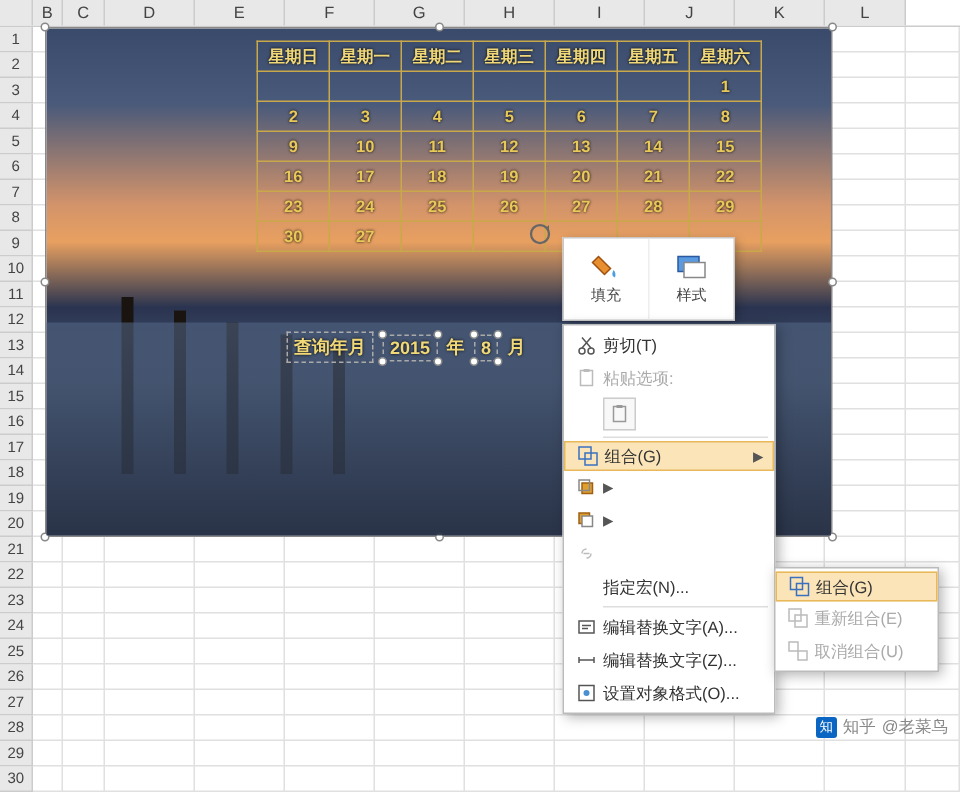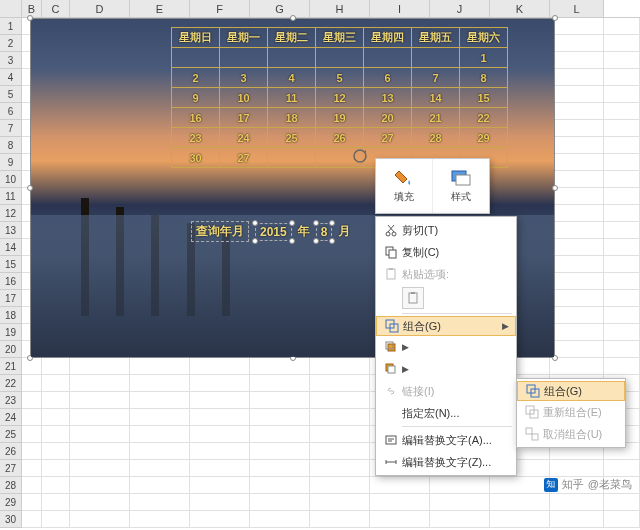--- a/index.html
+++ b/index.html
@@ -667,29 +667,20 @@
   <div class="ctx-item">
     <span class="ctx-icon-slot">
         <svg width="14" height="14" viewBox="0 0 14 14">
           <circle cx="4" cy="11" r="2" fill="none" stroke="#555"></circle>
           <circle cx="10" cy="11" r="2" fill="none" stroke="#555"></circle>
           <path d="M4 9 L10 2 M10 9 L4 2" stroke="#555"></path>
         </svg>
       </span>
     <span class="ctx-label">剪切(T)</span>
   </div>
-  <div class="ctx-item">
-    <span class="ctx-icon-slot">
-        <svg width="14" height="14" viewBox="0 0 14 14">
-          <rect x="2" y="2" width="7" height="8" fill="none" stroke="#555"></rect>
-          <rect x="5" y="5" width="7" height="8" fill="#fff" stroke="#555"></rect>
-        </svg>
-      </span>
-    <span class="ctx-label">复制(C)</span>
-  </div>
   <div class="ctx-item disabled">
     <span class="ctx-icon-slot">
         <svg width="14" height="14" viewBox="0 0 14 14">
           <rect x="3" y="2" width="8" height="10" fill="none" stroke="#bbb"></rect>
           <rect x="5" y="1" width="4" height="2" fill="#bbb"></rect>
         </svg>
       </span>
     <span class="ctx-label">粘贴选项:</span>
   </div>
   <div style="padding:2px 0">
@@ -728,21 +719,20 @@
         </svg>
       </span>
     <span class="ctx-arrow">▶</span>
   </div>
   <div class="ctx-item disabled">
     <span class="ctx-icon-slot">
         <svg width="14" height="14" viewBox="0 0 14 14">
           <path d="M4 7 A3 3 0 0 1 7 4 M10 7 A3 3 0 0 1 7 10 M5 7 L9 7" stroke="#bbb" fill="none"></path>
         </svg>
       </span>
-    <span class="ctx-label">链接(I)</span>
   </div>
   <div class="ctx-item">
     <span class="ctx-icon-slot"></span>
     <span class="ctx-label">指定宏(N)...</span>
   </div>
   <div class="ctx-sep"></div>
   <div class="ctx-item">
     <span class="ctx-icon-slot">
         <svg width="14" height="14" viewBox="0 0 14 14">
           <rect x="2" y="3" width="10" height="8" fill="none" stroke="#555"></rect>
@@ -751,20 +741,29 @@
       </span>
     <span class="ctx-label">编辑替换文字(A)...</span>
   </div>
   <div class="ctx-item">
     <span class="ctx-icon-slot">
         <svg width="14" height="14" viewBox="0 0 14 14">
           <path d="M2 7 L12 7 M2 5 L2 9 M12 5 L12 9" stroke="#555"></path>
         </svg>
       </span>
     <span class="ctx-label">编辑替换文字(Z)...</span>
+  </div>
+  <div class="ctx-item">
+    <span class="ctx-icon-slot">
+        <svg width="14" height="14" viewBox="0 0 14 14">
+          <rect x="2" y="2" width="10" height="10" fill="none" stroke="#555"></rect>
+          <circle cx="7" cy="7" r="2" fill="#4a90d0"></circle>
+        </svg>
+      </span>
+    <span class="ctx-label">设置对象格式(O)...</span>
   </div>
 </div>
 
 <div class="sub-menu">
   <div class="ctx-item hover">
     <span class="ctx-icon-slot">
         <svg width="14" height="14" viewBox="0 0 14 14">
           <rect x="1" y="1" width="8" height="8" fill="none" stroke="#3a70c0"></rect>
           <rect x="5" y="5" width="8" height="8" fill="none" stroke="#3a70c0"></rect>
         </svg>

